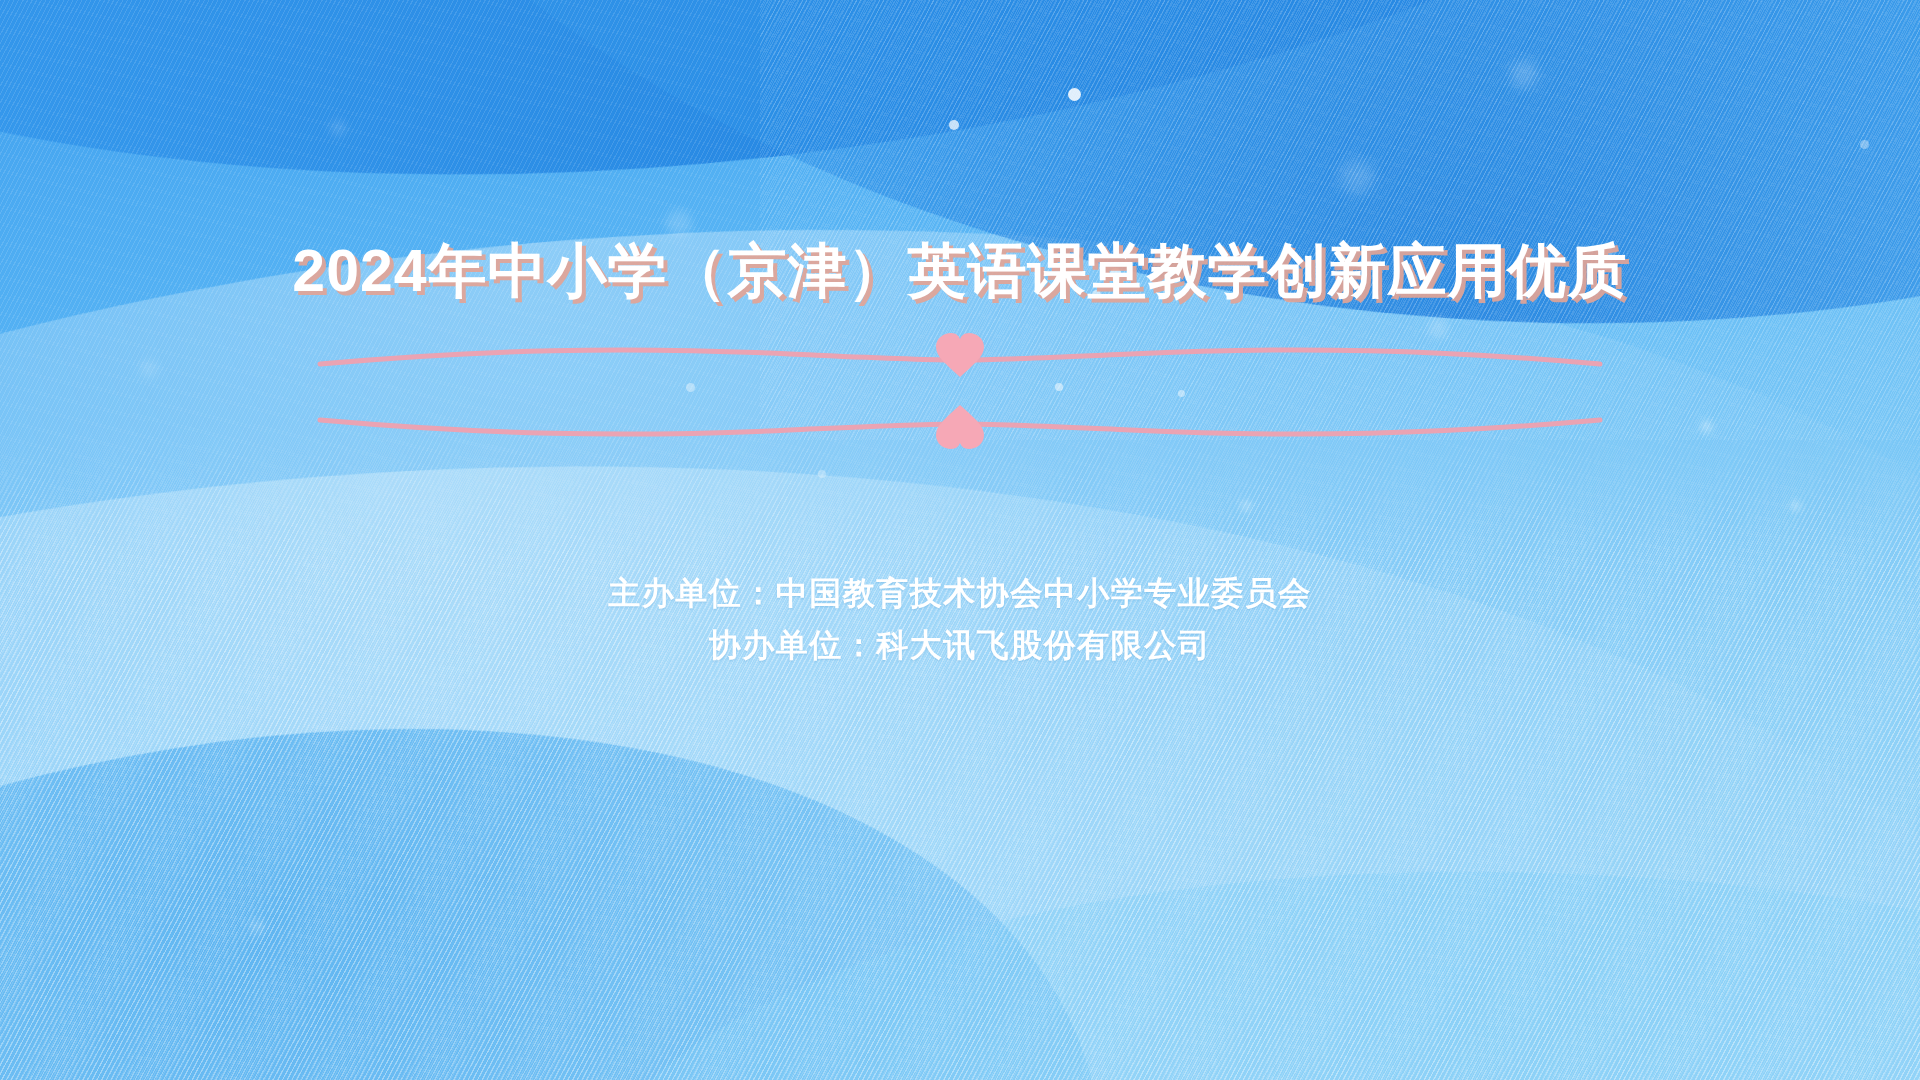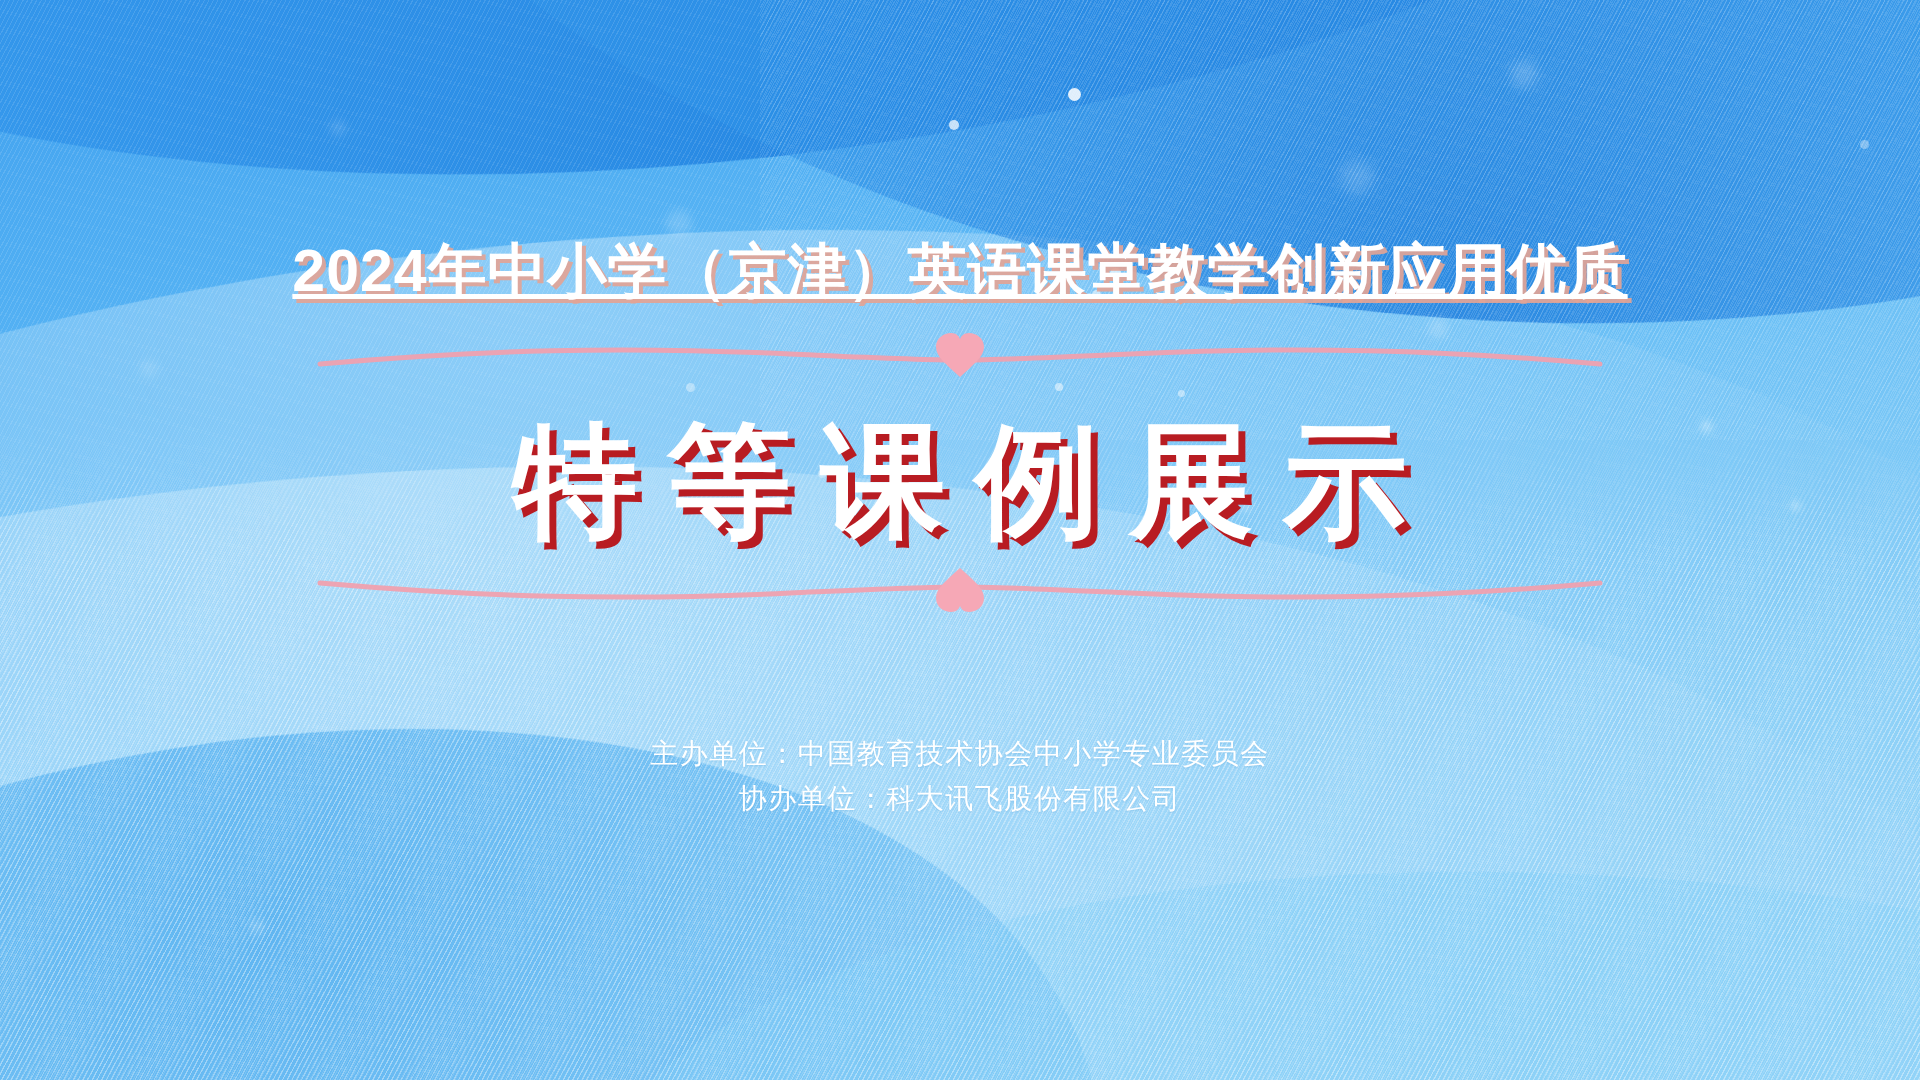--- a/index.html
+++ b/index.html
@@ -145,21 +145,20 @@
     text-align: center;
     line-height: 1.22;
   }
   .title-line {
     font-size: 59px;
     font-weight: 700;
     color: #ffffff;
     letter-spacing: 1px;
     text-shadow: 4px 4px 0 rgba(226,164,150,0.92);
     white-space: nowrap;
-    text-decoration: underline;
   }
 
   .divider {
     position: relative;
     width: 1280px;
     height: 58px;
     margin: 0 auto;
   }
   .divider svg { display: block; width: 100%; height: 100%; overflow: visible; }
   .divider-top { margin-top: 22px; }
@@ -176,22 +175,22 @@
     white-space: nowrap;
     line-height: 1.12;
   }
 
   .footer-block {
     margin-top: 116px;
     text-align: center;
     line-height: 1.62;
   }
   .footer-line {
-    font-size: 28px;
-    font-weight: 400;
+    font-size: 32px;
+    font-weight: 700;
     color: #ffffff;
     letter-spacing: 1.5px;
     white-space: nowrap;
     text-shadow: 0 1px 2px rgba(60,140,200,0.25);
   }
 </style>
 </head>
 <body>
 
 <div id="stage">
@@ -241,21 +240,20 @@
     <div class="divider divider-top">
       <svg viewBox="0 0 1280 58" preserveAspectRatio="none" aria-hidden="true">
         <path d="M0,34 C160,20 300,16 470,24 C560,28 600,30 640,30 C680,30 720,28 810,24 C980,16 1120,20 1280,34" fill="none" stroke="#f2a0ad" stroke-width="5" stroke-linecap="round" opacity="0.92"></path>
         <g transform="translate(640,25)">
           <path d="M0,22 C-13,10 -24,2 -24,-8 C-24,-17 -16,-22 -9,-22 C-4,-22 -1,-19 0,-16
                    C1,-19 4,-22 9,-22 C16,-22 24,-17 24,-8 C24,2 13,10 0,22 Z" fill="#f6a8b6"></path>
         </g>
       </svg>
     </div>
 
-    <div class="headline">特等课例展示</div>
 
     <div class="divider divider-bottom">
       <svg viewBox="0 0 1280 58" preserveAspectRatio="none" aria-hidden="true">
         <path d="M0,26 C160,40 300,44 470,36 C560,32 600,30 640,30 C680,30 720,32 810,36 C980,44 1120,40 1280,26" fill="none" stroke="#f2a0ad" stroke-width="5" stroke-linecap="round" opacity="0.92"></path>
         <g transform="translate(640,33) rotate(180)">
           <path d="M0,22 C-13,10 -24,2 -24,-8 C-24,-17 -16,-22 -9,-22 C-4,-22 -1,-19 0,-16
                    C1,-19 4,-22 9,-22 C16,-22 24,-17 24,-8 C24,2 13,10 0,22 Z" fill="#f6a8b6"></path>
         </g>
       </svg>
     </div>

